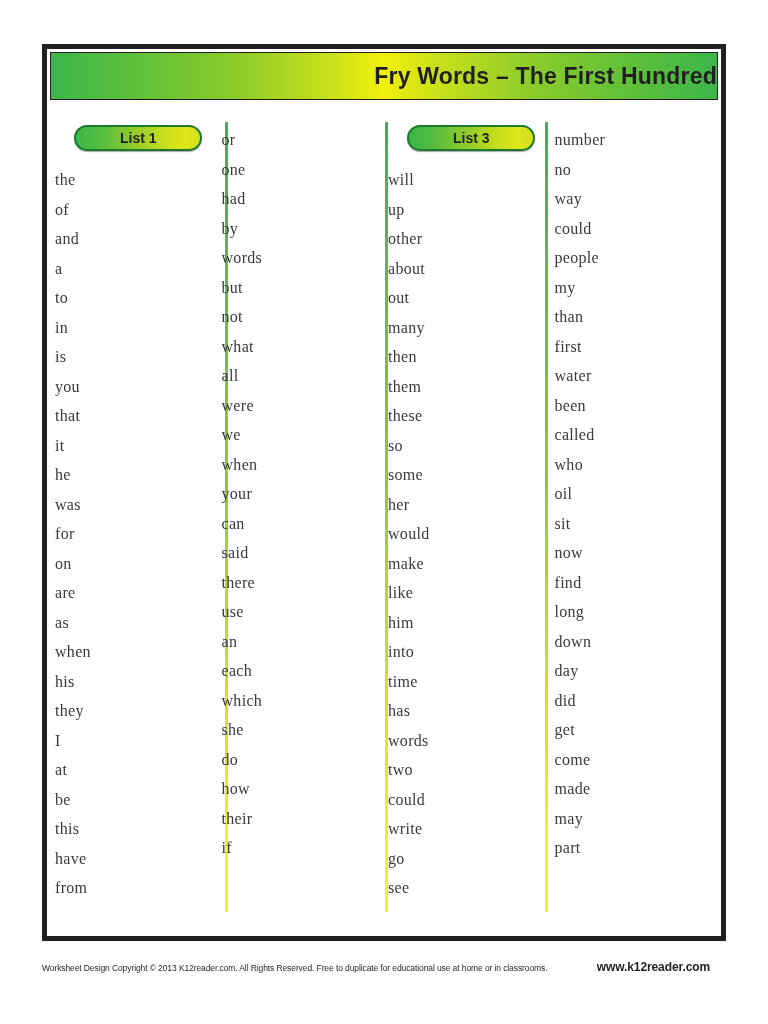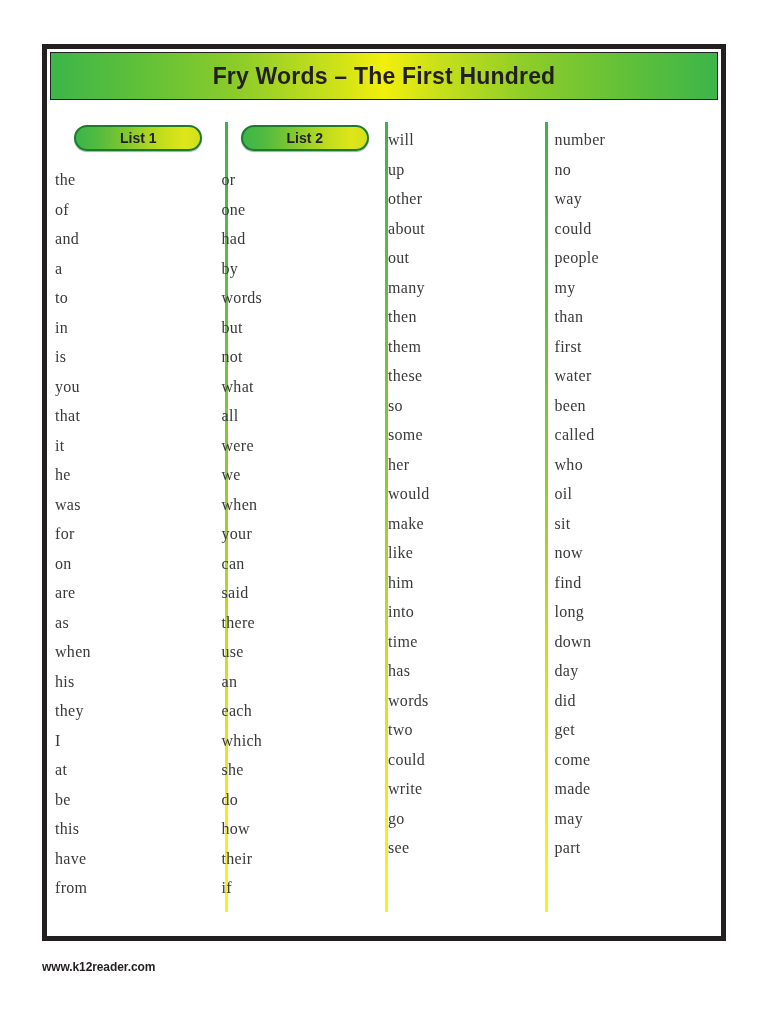--- a/index.html
+++ b/index.html
@@ -38,21 +38,21 @@
         #8ccc2a 28%,
         #c9e01a 42%,
         #f2ef0c 50%,
         #c9e01a 58%,
         #8ccc2a 72%,
         #5cbf3a 88%,
         #3cb54a 100%);
     border: 1px solid #231f20;
     display: flex;
     align-items: center;
-    justify-content: center;
+    justify-content: flex-end;
   }
   .title-text {
     font-family: "Liberation Sans", sans-serif;
     font-weight: bold;
     font-size: 23px;
     color: #231f20;
     letter-spacing: 0.2px;
     white-space: nowrap;
   }
 
@@ -212,23 +212,20 @@
             <div class="word">they</div>
             <div class="word">I</div>
             <div class="word">at</div>
             <div class="word">be</div>
             <div class="word">this</div>
             <div class="word">have</div>
             <div class="word">from</div>
           </div>
         </div>
         <div class="column">
-          <div class="list-badge">
-            <span class="list-badge-label">List 2</span>
-          </div>
           <div class="word-list">
             <div class="word">or</div>
             <div class="word">one</div>
             <div class="word">had</div>
             <div class="word">by</div>
             <div class="word">words</div>
             <div class="word">but</div>
             <div class="word">not</div>
             <div class="word">what</div>
             <div class="word">all</div>
@@ -244,20 +241,23 @@
             <div class="word">each</div>
             <div class="word">which</div>
             <div class="word">she</div>
             <div class="word">do</div>
             <div class="word">how</div>
             <div class="word">their</div>
             <div class="word">if</div>
           </div>
         </div>
         <div class="column">
+          <div class="list-badge">
+            <span class="list-badge-label">List 3</span>
+          </div>
           <div class="word-list">
             <div class="word">will</div>
             <div class="word">up</div>
             <div class="word">other</div>
             <div class="word">about</div>
             <div class="word">out</div>
             <div class="word">many</div>
             <div class="word">then</div>
             <div class="word">them</div>
             <div class="word">these</div>
@@ -307,14 +307,15 @@
             <div class="word">may</div>
             <div class="word">part</div>
           </div>
         </div>
       </div>
   </div>
 
 </div>
 
 <div class="footer">
+  <div class="footer-copy">Worksheet Design Copyright © 2013  K12reader.com. All Rights Reserved. Free to duplicate for educational use at home or in classrooms.</div>
   <div class="footer-url">www.k12reader.com</div>
 </div>
 
 </body></html>

